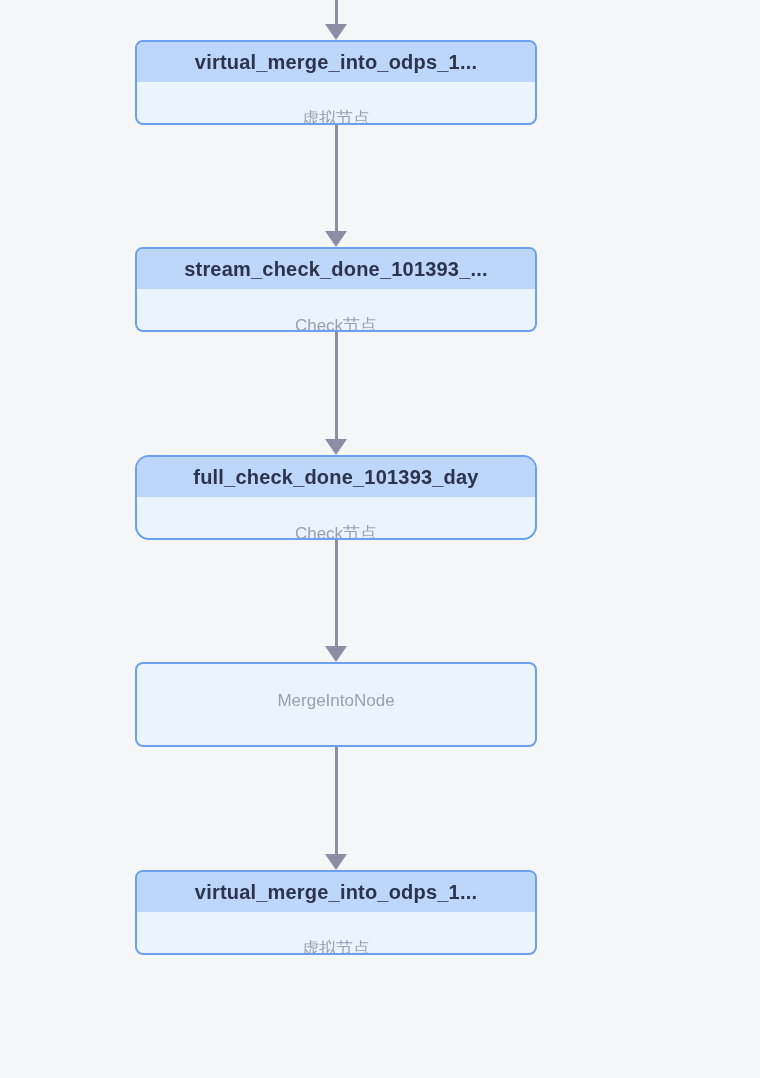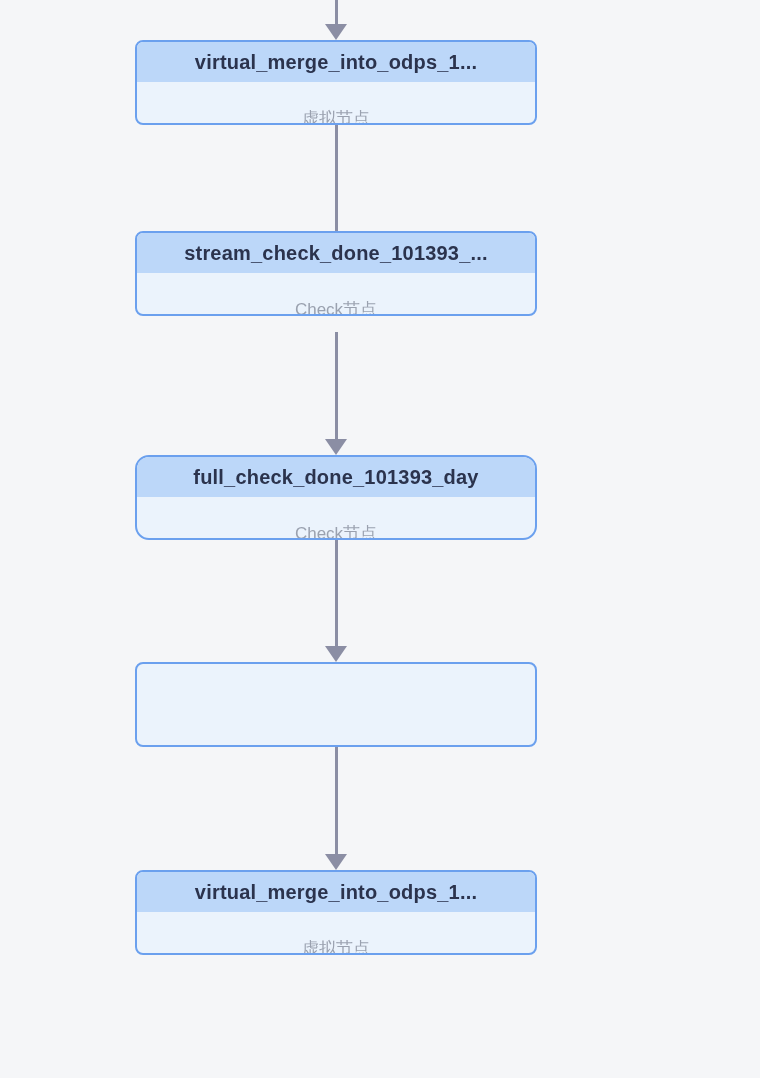--- a/index.html
+++ b/index.html
@@ -70,21 +70,21 @@
     bottom: 0;
     left: 0;
     width: 0;
     height: 0;
     border-left: 11px solid transparent;
     border-right: 11px solid transparent;
     border-top: 16px solid #8b8ea4;
   }
   
   #node-0 { top: 40px; }
-  #node-1 { top: 231px; }
+  #node-1 { top: 247px; }
   #node-2 { top: 455px; border-radius: 14px; }
   #node-3 { top: 662px; }
   #node-4 { top: 870px; }
   #edge-0 { top: 0;     height: 40px;  }
   #edge-1 { top: 125px; height: 122px; }
   #edge-2 { top: 332px; height: 123px; }
   #edge-3 { top: 540px; height: 122px; }
   #edge-4 { top: 747px; height: 123px; }
   #edge-0 .edge-line { height: 24px;  }
   #edge-1 .edge-line { height: 106px; }
@@ -138,20 +138,23 @@
       <span class="node-subtitle">Check节点</span>
     </div>
   </div>
 
   <div class="edge" id="edge-3">
     <div class="edge-line"></div>
     <div class="edge-head"></div>
   </div>
 
   <div class="node" id="node-3">
+    <div class="node-body">
+      <span class="node-subtitle">MergeIntoNode</span>
+    </div>
   </div>
 
   <div class="edge" id="edge-4">
     <div class="edge-line"></div>
     <div class="edge-head"></div>
   </div>
 
   <div class="node" id="node-4">
     <div class="node-header">
       <span class="node-title">virtual_merge_into_odps_1...</span>

